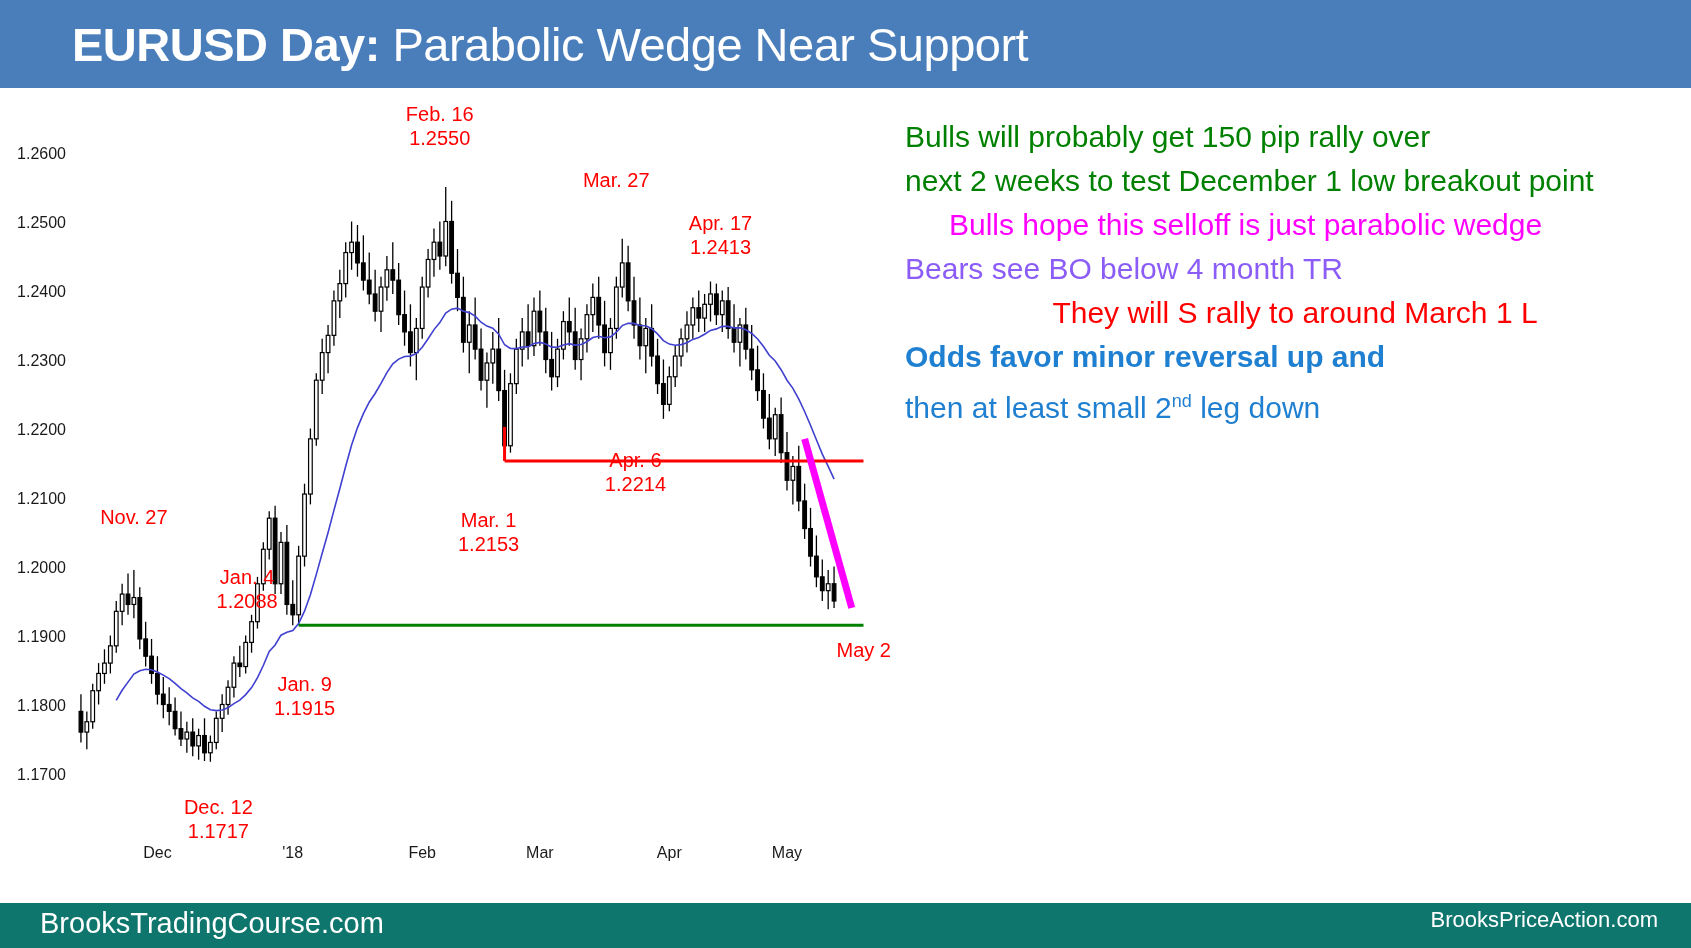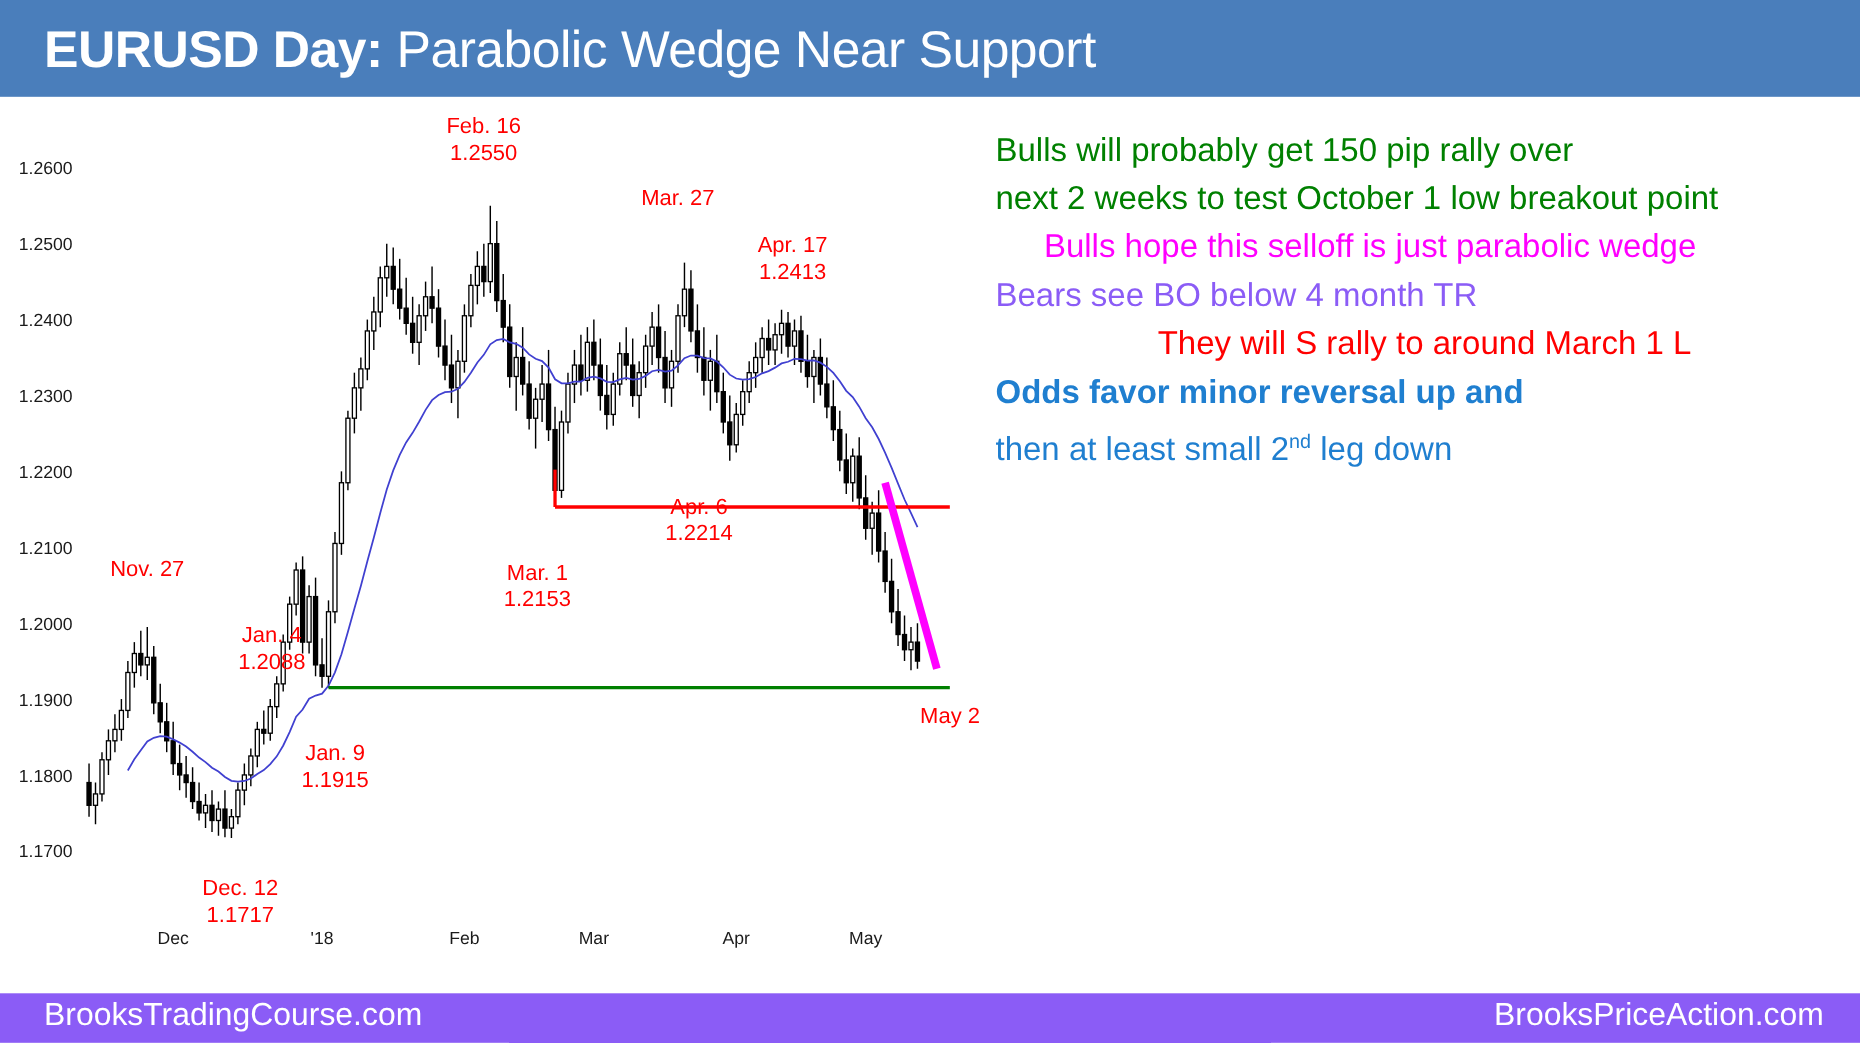--- a/index.html
+++ b/index.html
@@ -19,33 +19,33 @@
     display:flex;align-items:center;
   }
   .header-title{
     color:#ffffff;
     font-size:47px;
     letter-spacing:-0.5px;
     padding-left:40px;
     white-space:nowrap;
     font-family:"Liberation Sans",sans-serif;
   }
-  .header-title .bold{font-weight:bold;}
+  .header-title .bold{font-weight:bold;margin-left:32px;}
   .header-title .light{font-weight:normal;}
 
   
   .footer{
     position:absolute;left:0;top:903px;width:1691px;height:45px;
-    background:#8b5cf6;color:#ffffff;text-decoration:underline;
+    background:#0f766e;color:#ffffff;text-decoration:underline;
   }
   .footer-left{
     position:absolute;left:40px;top:4px;font-size:29px;white-space:nowrap;
   }
   .footer-right{
-    position:absolute;right:33px;top:4px;font-size:29px;white-space:nowrap;
+    position:absolute;right:33px;top:4px;font-size:22px;white-space:nowrap;
   }
 
   
   .commentary{
     position:absolute;left:905px;top:115px;width:780px;
   }
   .comment-line{
     font-size:30px;
     line-height:44px;
     white-space:nowrap;
@@ -391,21 +391,21 @@
           <text x="635.4302325581396" y="402.8399999999994" class="annot">1.2214</text>
           <text x="720.5" y="141.52999999999906" class="annot">Apr. 17</text>
           <text x="720.5" y="165.52999999999906" class="annot">1.2413</text>
           <text x="863.7093023255813" y="569.2800000000002" class="annot">May 2</text>
         </g>
     </svg>
   </div>
 
   <div class="commentary">
     <div class="comment-line" style="color: rgb(0, 128, 0);">Bulls will probably get 150 pip rally over</div>
-    <div class="comment-line" style="color: rgb(0, 128, 0);">next 2 weeks to test October 1 low breakout point</div>
+    <div class="comment-line" style="color: rgb(0, 128, 0);">next 2 weeks to test December 1 low breakout point</div>
     <div class="comment-line" style="color: rgb(255, 0, 255); margin-left: 44px;">Bulls hope this selloff is just parabolic wedge</div>
     <div class="comment-line" style="color: #8b5cf6;">Bears see BO below 4 month TR</div>
     <div class="comment-line" style="color: rgb(255, 0, 0); text-align: center;">They will S rally to around March 1 L</div>
     <div class="comment-line" style="color: rgb(31, 127, 208); font-weight: bold;">Odds favor minor reversal up and</div>
     <div class="comment-line" style="color: rgb(31, 127, 208);">then at least small 2<sup>nd</sup> leg down</div>
   </div>
 
   <div class="footer">
     <div class="footer-left">BrooksTradingCourse.com</div>
     <div class="footer-right">BrooksPriceAction.com</div>

